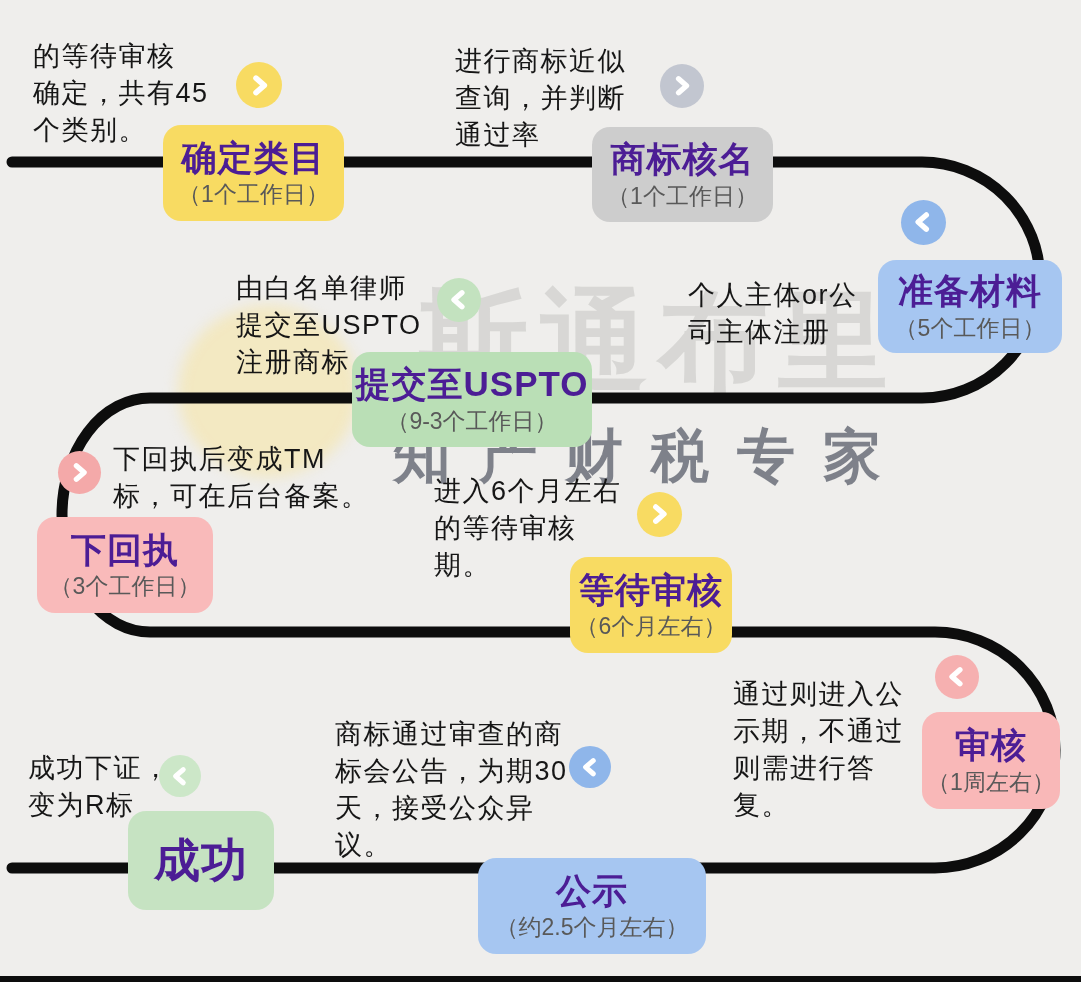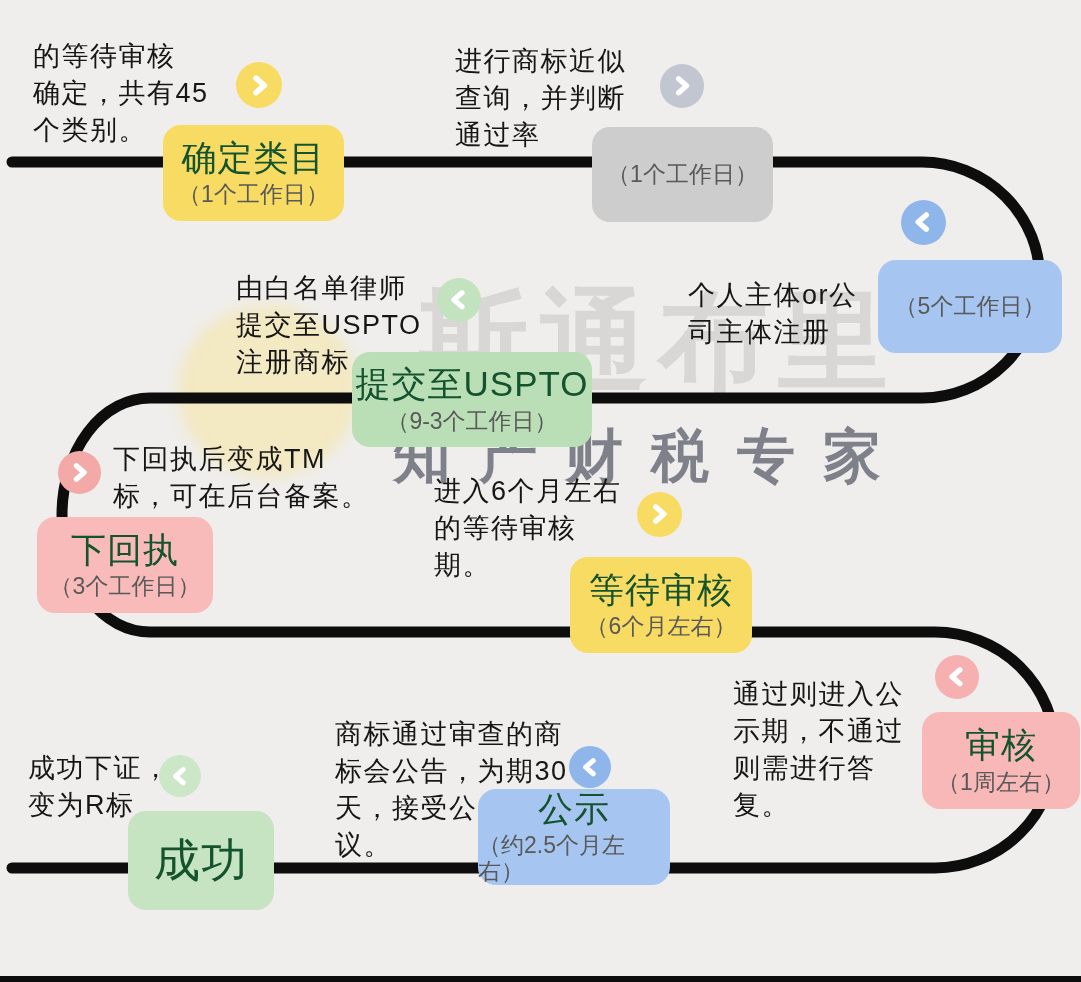--- a/index.html
+++ b/index.html
@@ -9,21 +9,21 @@
     font-family:"Liberation Sans",sans-serif;
   }
   
   .wm1,.wm2,.blob{position:absolute;z-index:0;pointer-events:none;}
   svg.flow{position:absolute;left:0;top:0;z-index:1;}
   .bottom-bar{position:absolute;left:0;right:0;bottom:0;height:6px;z-index:1;}
   .note{position:absolute;z-index:2;font-size:27px;line-height:37px;color:#161616;
         white-space:pre-line;letter-spacing:1.5px;font-weight:500;}
   .box{position:absolute;z-index:3;border-radius:18px;display:flex;flex-direction:column;
        align-items:center;justify-content:center;gap:5px;}
-  .box-title{font-size:35px;font-weight:400;color:#14532d;letter-spacing:1px;line-height:1.1;}
+  .box-title{font-size:35px;font-weight:700;color:#4c1d95;letter-spacing:1px;line-height:1.1;}
   .box-sub{font-size:23px;color:#595959;font-weight:500;line-height:1.1;}
   .box-sub:empty{display:none;}
   .circle{position:absolute;z-index:4;border-radius:50%;display:flex;
           align-items:center;justify-content:center;}
   .circle svg{width:58%;height:58%;}
   .flip svg{transform:scaleX(-1);}
   
   .wm1{left:418px;top:268px;font-size:110px;font-weight:900;color:#c6c6c3;opacity:.55;letter-spacing:10px;white-space:nowrap;}
   .wm2{left:393px;top:418px;font-size:58px;font-weight:900;color:#0f172a;opacity:.5;letter-spacing:28px;white-space:nowrap;}
   .blob{left:178px;top:305px;width:180px;height:172px;border-radius:50%;
@@ -42,29 +42,29 @@
   .s2n{left:688px;top:277px;width:190px;}
   
   .s3b{left:352px;top:352px;width:240px;height:95px;}
   .s3c{left:437px;top:278px;width:44px;height:44px;}
   .s3n{left:236px;top:270px;width:200px;}
   
   .s4b{left:37px;top:517px;width:176px;height:96px;}
   .s4c{left:58px;top:451px;width:43px;height:43px;}
   .s4n{left:113px;top:441px;width:268px;}
   
-  .s5b{left:570px;top:557px;width:182px;height:96px;}
+  .s5b{left:570px;top:557px;width:162px;height:96px;}
   .s5c{left:637px;top:492px;width:45px;height:45px;}
   .s5n{left:434px;top:473px;width:205px;}
   
-  .s6b{left:922px;top:712px;width:158px;height:97px;}
+  .s6b{left:922px;top:712px;width:138px;height:97px;}
   .s6c{left:935px;top:655px;width:44px;height:44px;}
   .s6n{left:733px;top:676px;width:200px;}
   
-  .s7b{left:478px;top:789px;width:192px;height:96px;}
+  .s7b{left:478px;top:858px;width:228px;height:96px;}
   .s7c{left:569px;top:746px;width:42px;height:42px;}
   .s7n{left:335px;top:702px;width:250px;margin-top:14px;}
   
   .s8b{left:128px;top:811px;width:146px;height:99px;}
   .s8b .box-title{font-size:46px;}
   .s8c{left:159px;top:755px;width:42px;height:42px;}
   .s8n{left:28px;top:750px;width:165px;}
 </style>
 </head>
 <body>
@@ -90,31 +90,33 @@
   <div class="circle s0c" style="background: rgb(248, 219, 98);">
     <svg viewBox="0 0 24 24">
         <polyline points="9,5.5 16.5,12 9,18.5" fill="none" stroke="#fff" stroke-width="5" stroke-linecap="round" stroke-linejoin="round"></polyline>
       </svg>
   </div>
 
   <div class="note s1n">进行商标近似
 查询，并判断
 通过率</div>
   <div class="box s1b" style="background: rgb(205, 205, 205);">
+    <div class="box-title">商标核名</div>
     <div class="box-sub">（1个工作日）</div>
   </div>
   <div class="circle s1c" style="background: rgb(194, 198, 208);">
     <svg viewBox="0 0 24 24">
         <polyline points="9,5.5 16.5,12 9,18.5" fill="none" stroke="#fff" stroke-width="5" stroke-linecap="round" stroke-linejoin="round"></polyline>
       </svg>
   </div>
 
   <div class="note s2n">个人主体or公
 司主体注册</div>
   <div class="box s2b" style="background: rgb(166, 198, 241);">
+    <div class="box-title">准备材料</div>
     <div class="box-sub">（5个工作日）</div>
   </div>
   <div class="circle s2c flip" style="background: rgb(143, 182, 234);">
     <svg viewBox="0 0 24 24">
         <polyline points="9,5.5 16.5,12 9,18.5" fill="none" stroke="#fff" stroke-width="5" stroke-linecap="round" stroke-linejoin="round"></polyline>
       </svg>
   </div>
 
   <div class="note s3n">由白名单律师
 提交至USPTO

